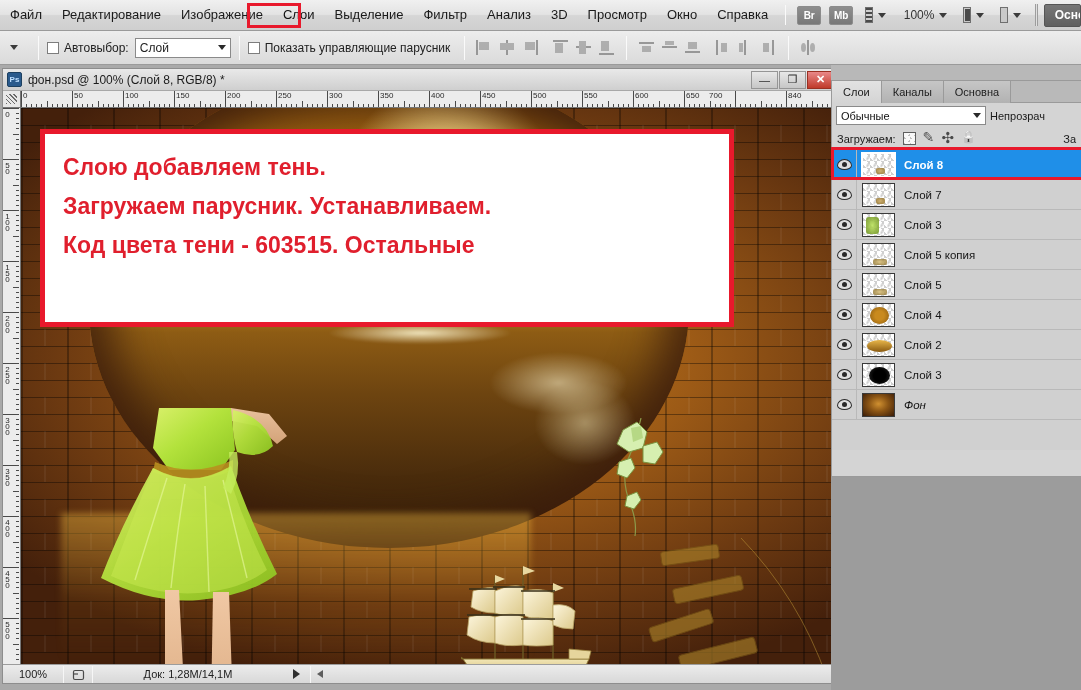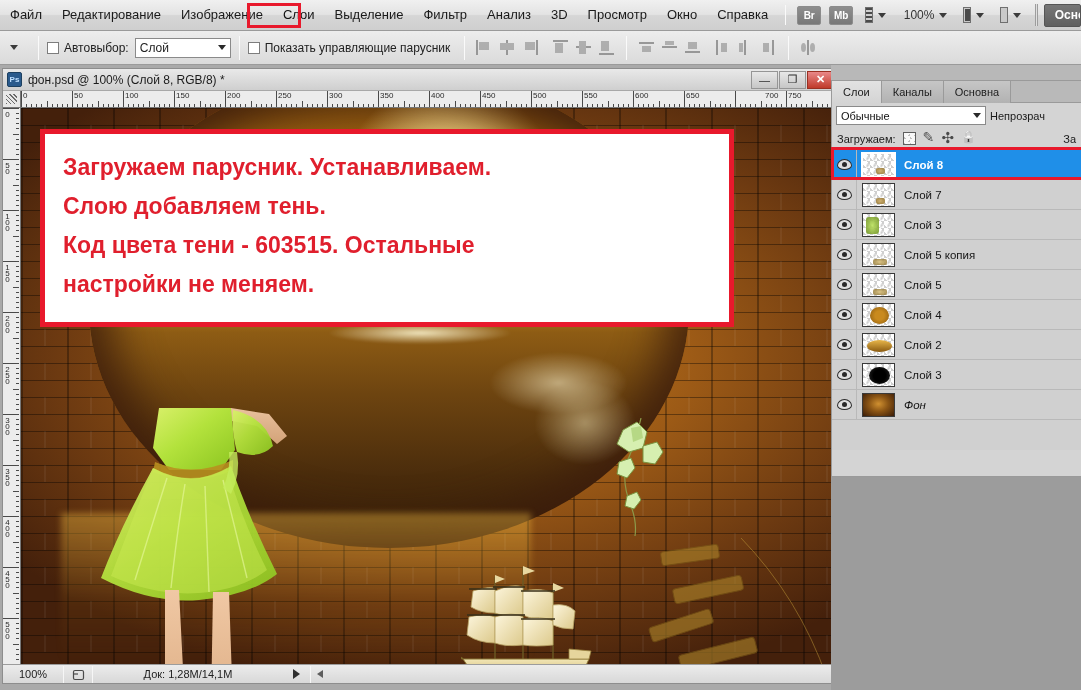--- a/index.html
+++ b/index.html
@@ -748,32 +748,32 @@
         <div class="rtick" style="left: 668.1px; top: 13px; width: 1px; height: 3px;"></div>
         <div class="rtick" style="left: 673.2px; top: 13px; width: 1px; height: 3px;"></div>
         <div class="rtick" style="left: 678.3px; top: 13px; width: 1px; height: 3px;"></div>
         <div class="rtick" style="left: 683.4px; top: 13px; width: 1px; height: 3px;"></div>
         <div class="rtick" style="left: 688.5px; top: 10px; width: 1px; height: 6px;"></div>
         <div class="rtick" style="left: 693.6px; top: 13px; width: 1px; height: 3px;"></div>
         <div class="rtick" style="left: 698.7px; top: 13px; width: 1px; height: 3px;"></div>
         <div class="rtick" style="left: 703.8px; top: 13px; width: 1px; height: 3px;"></div>
         <div class="rtick" style="left: 708.9px; top: 13px; width: 1px; height: 3px;"></div>
         <div class="rtick" style="left: 714px; top: 0px; width: 1px; height: 16px;"></div>
-        <div class="rlabel" style="left: 744px; top: 0px;">700</div>
+        <div class="rlabel" style="left: 688px; top: 0px;">700</div>
         <div class="rtick" style="left: 719.1px; top: 13px; width: 1px; height: 3px;"></div>
         <div class="rtick" style="left: 724.2px; top: 13px; width: 1px; height: 3px;"></div>
         <div class="rtick" style="left: 729.3px; top: 13px; width: 1px; height: 3px;"></div>
         <div class="rtick" style="left: 734.4px; top: 13px; width: 1px; height: 3px;"></div>
         <div class="rtick" style="left: 739.5px; top: 10px; width: 1px; height: 6px;"></div>
         <div class="rtick" style="left: 744.6px; top: 13px; width: 1px; height: 3px;"></div>
         <div class="rtick" style="left: 749.7px; top: 13px; width: 1px; height: 3px;"></div>
         <div class="rtick" style="left: 754.8px; top: 13px; width: 1px; height: 3px;"></div>
         <div class="rtick" style="left: 759.9px; top: 13px; width: 1px; height: 3px;"></div>
         <div class="rtick" style="left: 765px; top: 0px; width: 1px; height: 16px;"></div>
-        <div class="rlabel" style="left: 767px; top: 0px;">750</div>
+        <div class="rlabel" style="left: 767px; top: 0px;">840</div>
         <div class="rtick" style="left: 770.1px; top: 13px; width: 1px; height: 3px;"></div>
         <div class="rtick" style="left: 775.2px; top: 13px; width: 1px; height: 3px;"></div>
         <div class="rtick" style="left: 780.3px; top: 13px; width: 1px; height: 3px;"></div>
         <div class="rtick" style="left: 785.4px; top: 13px; width: 1px; height: 3px;"></div>
         <div class="rtick" style="left: 790.5px; top: 10px; width: 1px; height: 6px;"></div>
         <div class="rtick" style="left: 795.6px; top: 13px; width: 1px; height: 3px;"></div>
         <div class="rtick" style="left: 800.7px; top: 13px; width: 1px; height: 3px;"></div>
         <div class="rtick" style="left: 805.8px; top: 13px; width: 1px; height: 3px;"></div>
         <div class="rtick" style="left: 810.9px; top: 13px; width: 1px; height: 3px;"></div>
       </div>
@@ -1035,24 +1035,23 @@
           <rect x="44" y="172" width="96" height="18" rx="3" transform="rotate(-16 92 181)"></rect>
           <rect x="-6" y="196" width="88" height="17" rx="3" transform="rotate(-10 38 204)"></rect>
           <rect x="96" y="205" width="86" height="17" rx="3" transform="rotate(-12 139 213)"></rect>
         </g>
         <g stroke="#c9a23c" stroke-width="1" fill="none" opacity=".55">
           <path d="M120 0 Q178 60 206 140 Q220 190 216 230"></path>
         </g>
       </svg>
 
       <div class="textbox">
+        <p>Слою добавляем тень.</p>
         <p>Загружаем парусник. Устанавливаем.</p>
-        <p>Слою добавляем тень.</p>
         <p>Код цвета тени - 603515. Остальные</p>
-        <p>настройки не меняем.</p>
       </div>
     </div>
 
     <div class="statusbar">
       <div class="st-zoom">100%</div>
       <div class="st-sep"></div>
       <div class="st-thumbicon">
         <svg width="13" height="13" viewBox="0 0 13 13">
             <rect x="1.5" y="2.5" width="10" height="9" rx="1.5" fill="none" stroke="#4a4a4a" stroke-width="1.2"></rect>
             <path d="M1.5 6 H6" stroke="#4a4a4a" stroke-width="1.2"></path>

